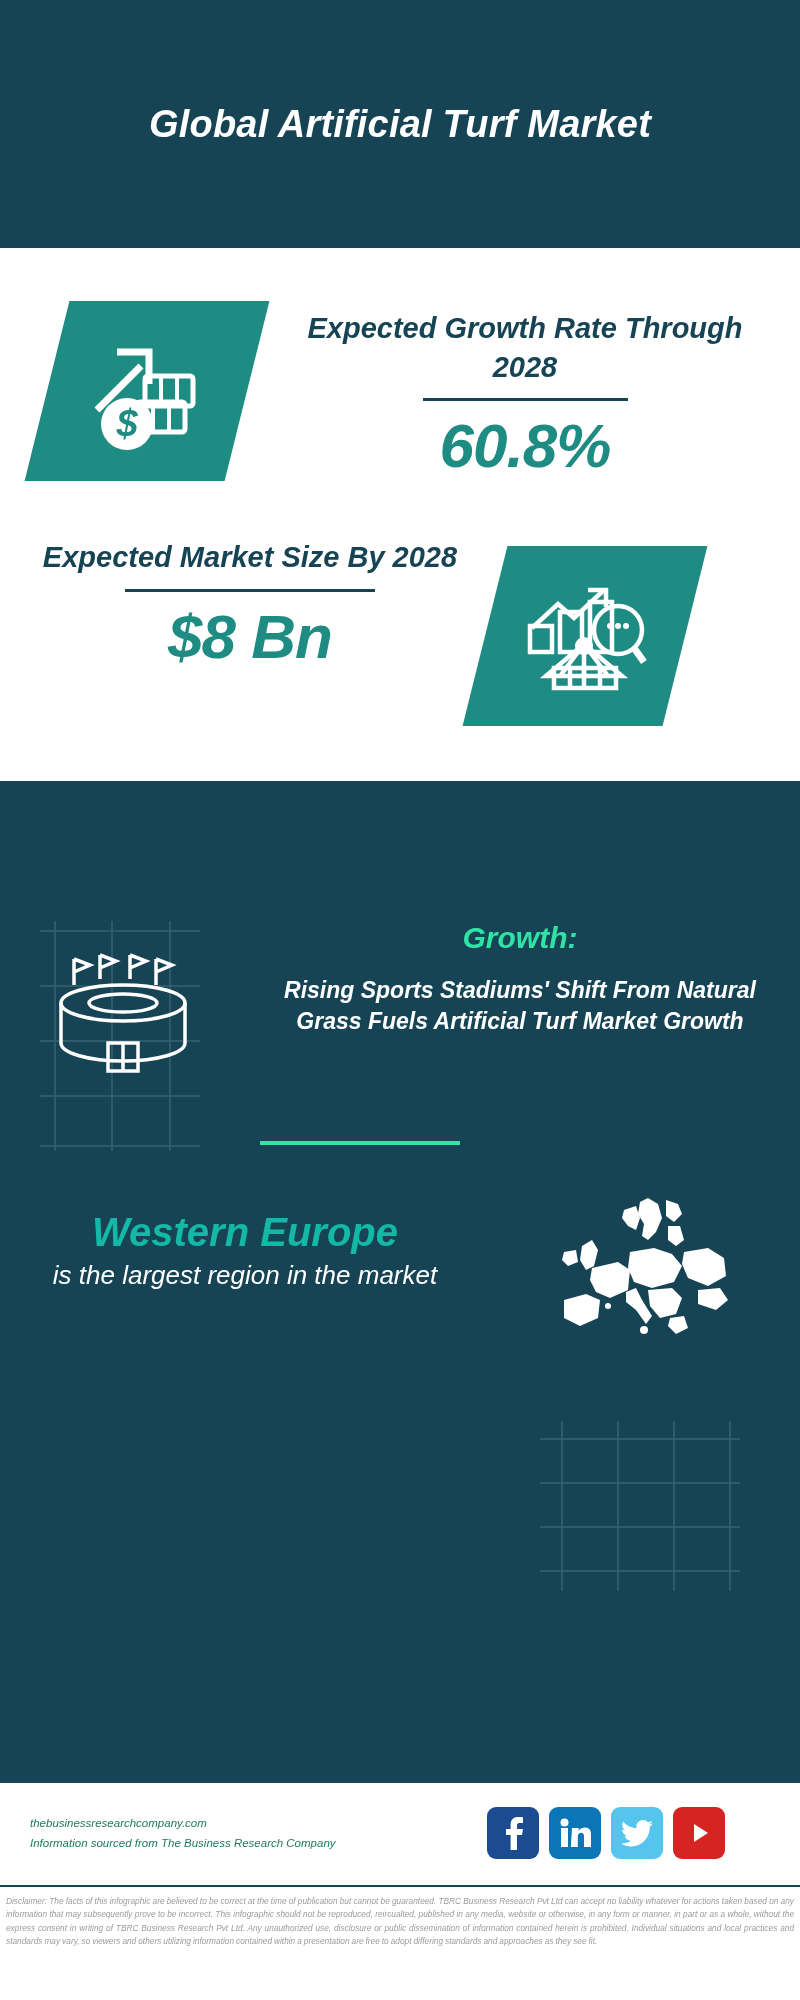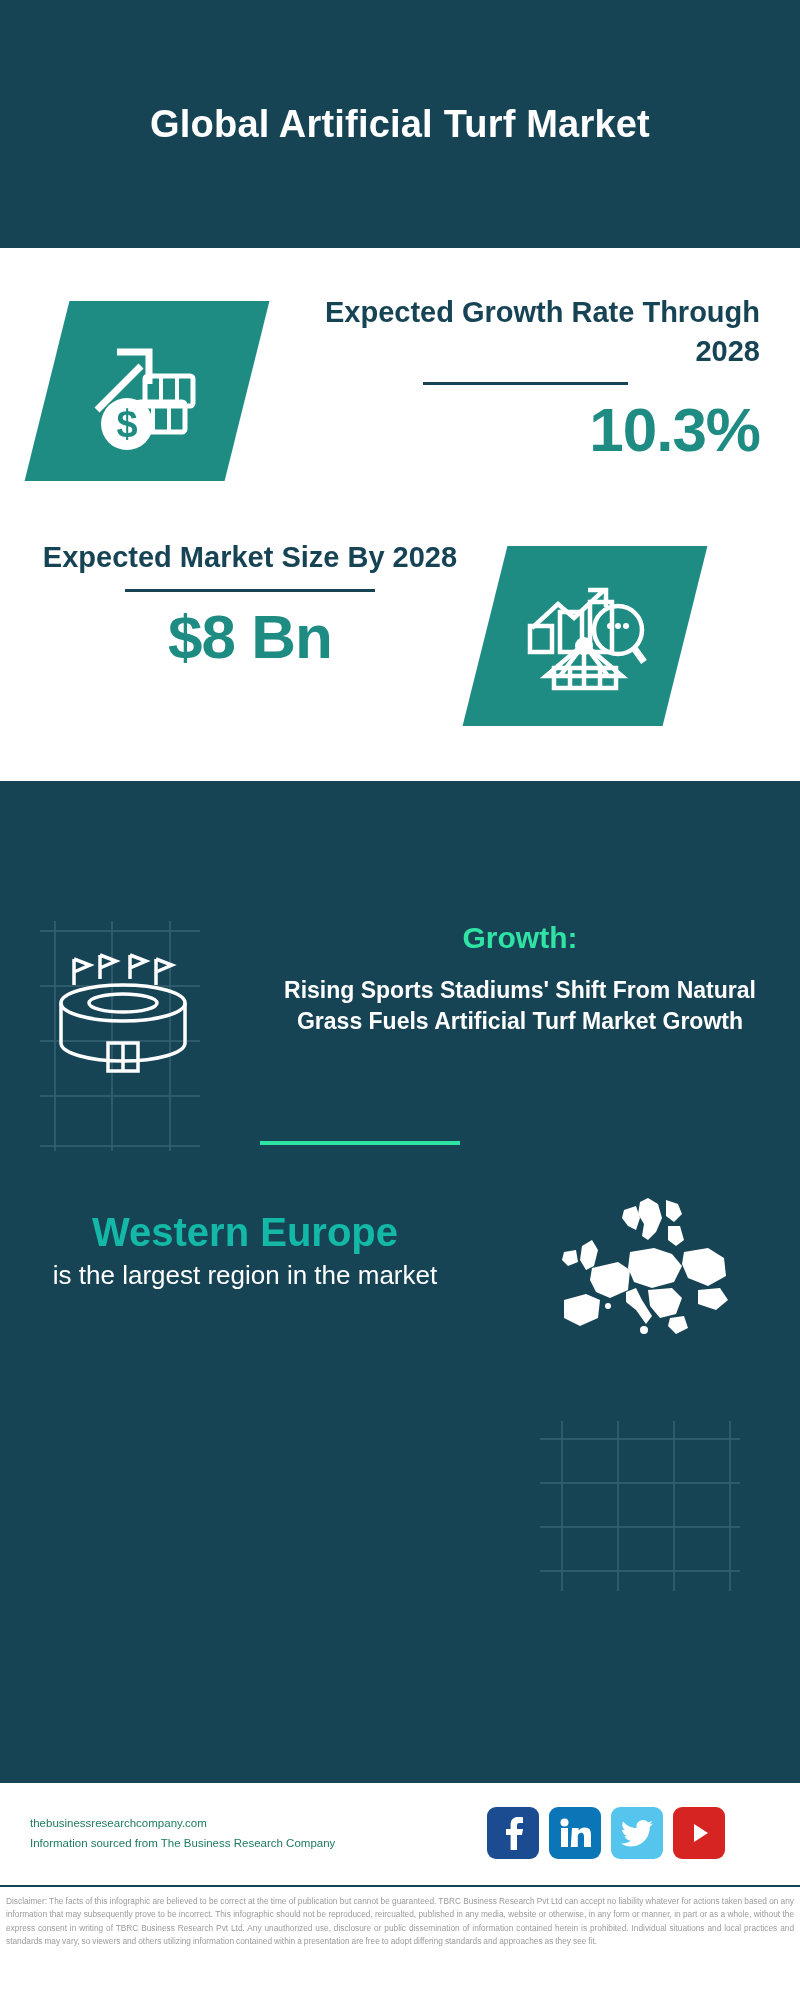--- a/index.html
+++ b/index.html
@@ -3,21 +3,21 @@
 <meta charset="utf-8">
 <style>
   * { margin:0; padding:0; box-sizing:border-box; }
   html,body { width:800px; height:2000px; }
   body {
     font-family:"Liberation Sans", sans-serif;
     background:#ffffff;
     overflow:hidden;
     position:relative;
   }
-  .page { width:800px; height:2000px; position:relative; }
+  .page { width:800px; height:2000px; position:relative;font-style:italic; }
 
   
   .header {
     position:absolute; left:0; top:0; width:800px; height:248px;
     background:#174455;
     display:flex; align-items:center; justify-content:center;
   }
   .header-title {
     color:#ffffff; font-size:38px; font-weight:bold; text-align:center;
     line-height:1.28; letter-spacing:.2px; max-width:560px;
@@ -31,21 +31,21 @@
 
   
   .growth-row { position:absolute; left:0; top:45px; width:800px; height:220px; }
   .para-left {
     position:absolute; left:47px; top:8px; width:200px; height:180px;
     background:#1e8c82;
     transform:skewX(-14deg);
     display:flex; align-items:center; justify-content:center;
   }
   .para-left .inner { transform:skewX(14deg); display:flex; }
-  .growth-text { position:absolute; left:290px; top:0; width:470px; text-align:right; }
+  .growth-text { position:absolute; left:290px; top:16px; width:470px; text-align:center; }
   .lbl-dark {
     color:#174455; font-size:29px; font-weight:bold; line-height:1.33;
   }
   .rule-dark {
     width:205px; height:3px; background:#174455; margin:12px auto 0 auto;
   }
   .big-teal {
     color:#1e8c82; font-size:62px; font-weight:bold; line-height:1.0;
     margin-top:14px; letter-spacing:-1px;
   }
@@ -145,21 +145,21 @@
             <line x1="86" y1="70" x2="86" y2="100" stroke="#fff" stroke-width="4"></line>
 
             <circle cx="44" cy="92" r="26" fill="#fff"></circle>
             <text x="44" y="105" font-family="Liberation Sans, sans-serif" font-size="38" font-weight="bold" fill="#1e8c82" text-anchor="middle">$</text>
           </svg>
         </div>
       </div>
       <div class="growth-text">
         <div class="lbl-dark">Expected Growth Rate Through 2028</div>
         <div class="rule-dark"></div>
-        <div class="big-teal">10.3%</div>
+        <div class="big-teal">60.8%</div>
       </div>
     </div>
 
     <div class="size-row">
       <div class="size-text">
         <div class="lbl-dark">Expected Market Size By 2028</div>
         <div class="rule-dark2"></div>
         <div class="big-teal">$8 Bn</div>
       </div>
       <div class="para-right">

